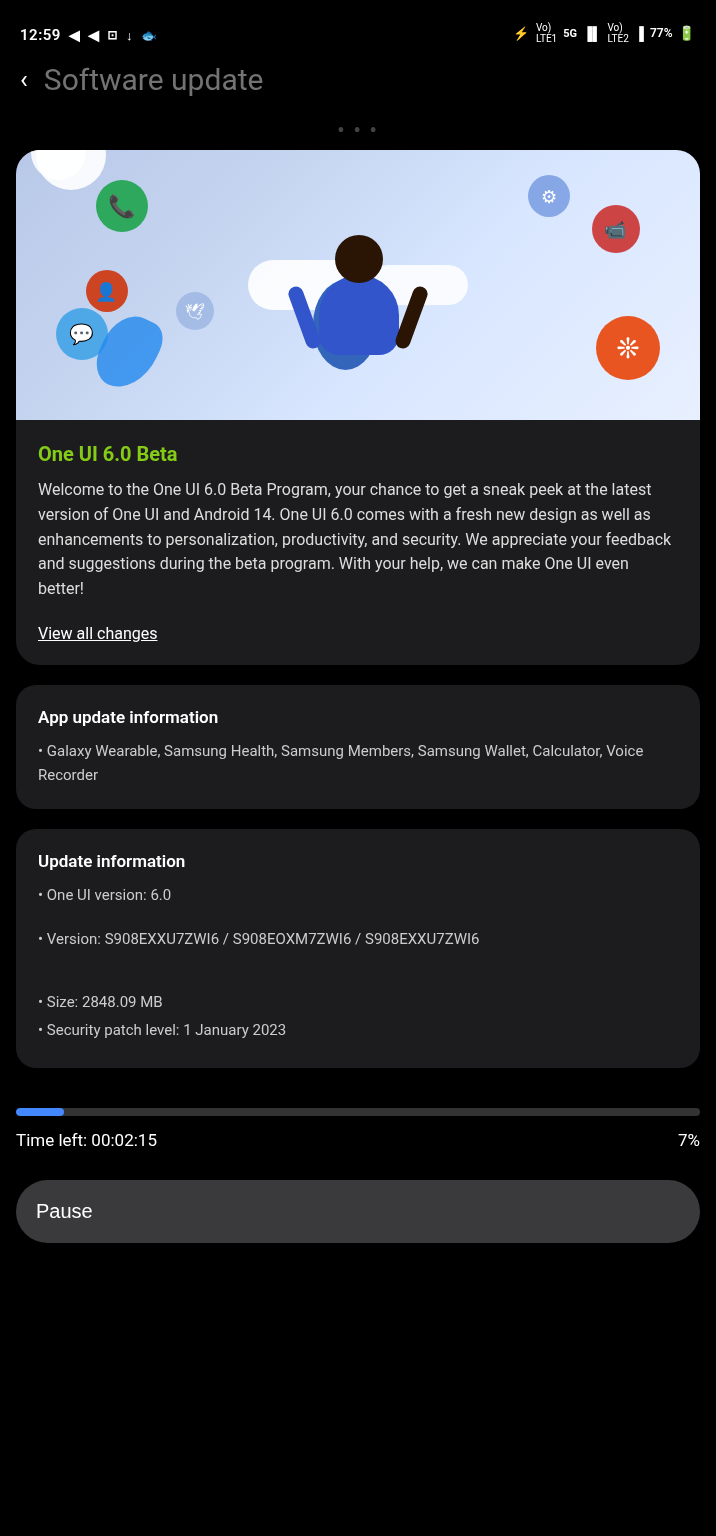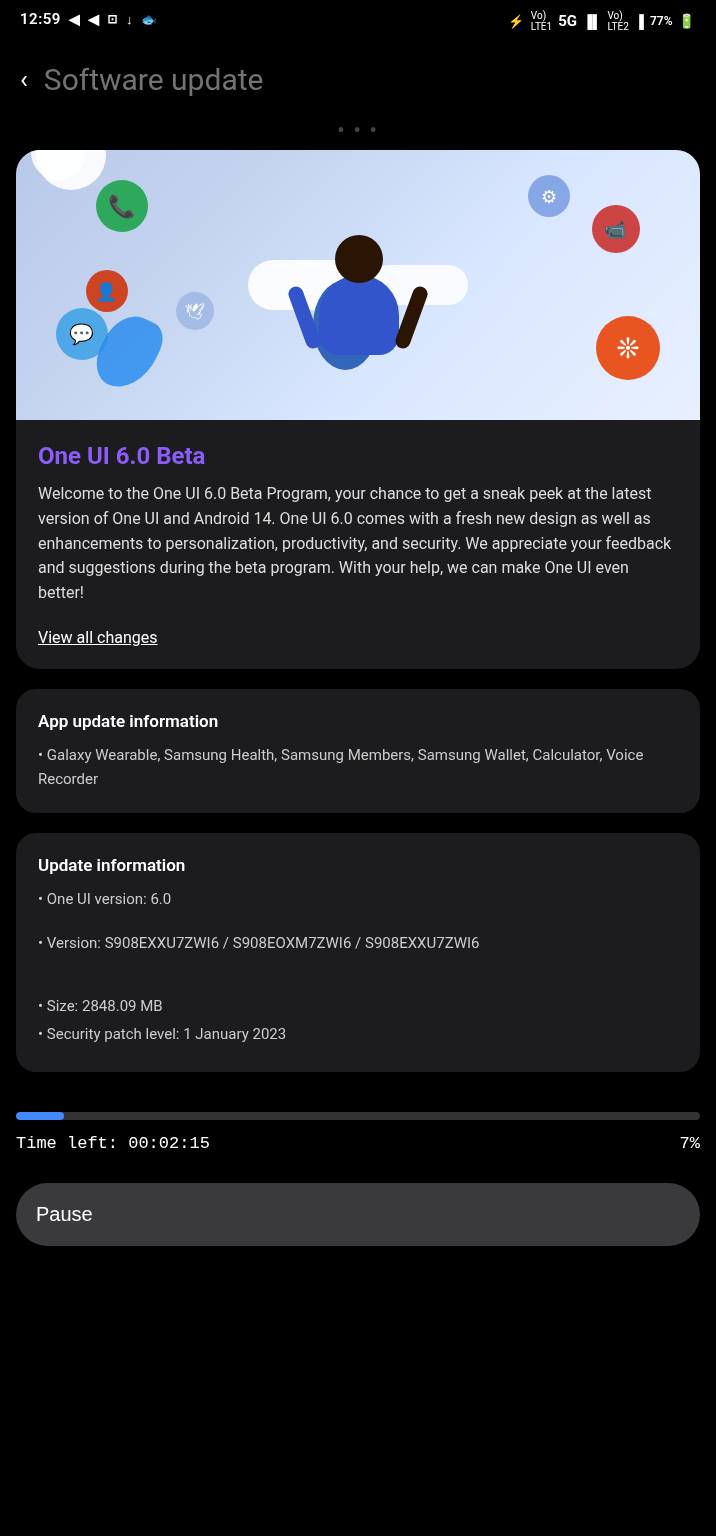--- a/index.html
+++ b/index.html
@@ -11,21 +11,21 @@
       background: #000;
       font-family: 'Samsung One', 'Roboto', sans-serif;
       color: #fff;
       overflow-x: hidden;
     }
 
     
     .status-bar {
       display: flex;
       justify-content: space-between;
-      align-items: flex-start;
+      align-items: flex-end;
       padding: 10px 20px 6px 20px;
       height: 50px;
     }
     .status-left {
       font-size: 15px;
       font-weight: 600;
       letter-spacing: 0.5px;
       display: flex;
       align-items: center;
       gap: 8px;
@@ -164,23 +164,23 @@
     .fi-bird {
       width: 38px; height: 38px;
       background: rgba(120,150,200,0.7);
       bottom: 90px; left: 160px;
     }
 
     .hero-text {
       padding: 22px 22px 22px 22px;
     }
     .hero-title {
-      font-size: 24px;
+      font-size: 20px;
       font-weight: 700;
-      color: #8b5cf6;
+      color: #84cc16;
       margin-bottom: 12px;
     }
     .hero-desc {
       font-size: 16px;
       line-height: 1.55;
       color: #ddd;
       margin-bottom: 22px;
     }
     .view-all-link {
       font-size: 16px;
@@ -229,21 +229,20 @@
     .progress-bar-fill {
       height: 100%;
       background: #4488ff;
       border-radius: 4px;
     }
     .progress-info {
       display: flex;
       justify-content: space-between;
       align-items: center;
       margin-bottom: 20px;
-      font-family: Liberation Mono, monospace;
     }
     .time-left {
       font-size: 17px;
       color: #fff;
     }
     .progress-pct {
       font-size: 17px;
       color: #fff;
     }
 
@@ -273,21 +272,21 @@
 
     <span style="font-size:14px;">◀</span>
     <span style="font-size:14px;">◀</span>
     <span style="font-size:12px;">⊡</span>
     <span style="font-size:13px;">↓</span>
     <span style="font-size:13px;">🐟</span>
   </div>
   <div class="status-right">
     <span style="font-size:13px;">⚡</span>
     <span style="font-size:10px;">Vo)<br style="line-height:0">LTE1</span>
-    <span style="font-size:15px;font-weight:700;">5G</span>
+    <span style="font-size:11px;font-weight:700;">5G</span>
     <span style="font-size:13px;">▐▌</span>
     <span style="font-size:10px;">Vo)<br style="line-height:0">LTE2</span>
     <span style="font-size:13px;">▐</span>
     <span style="font-size:12px;font-weight:600;">77%</span>
     <span style="font-size:14px;">🔋</span>
   </div>
 </div>
 
 <div class="header">
   <span class="back-btn">‹</span>

